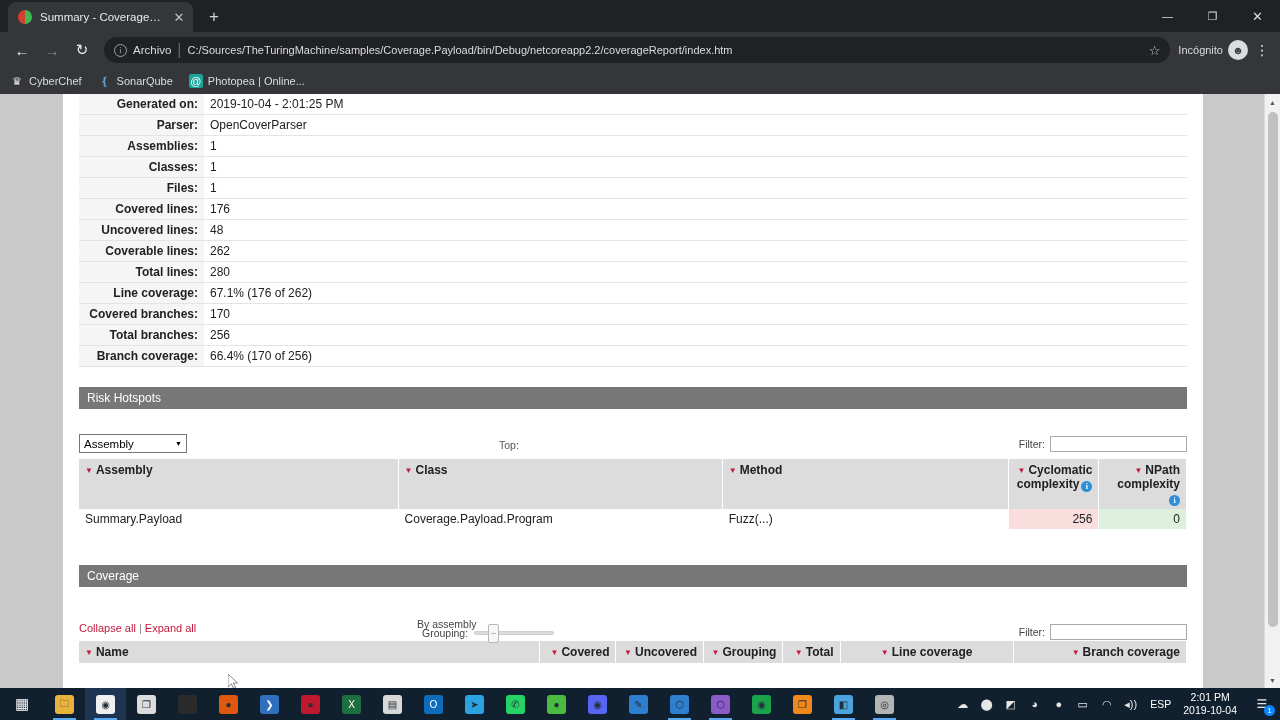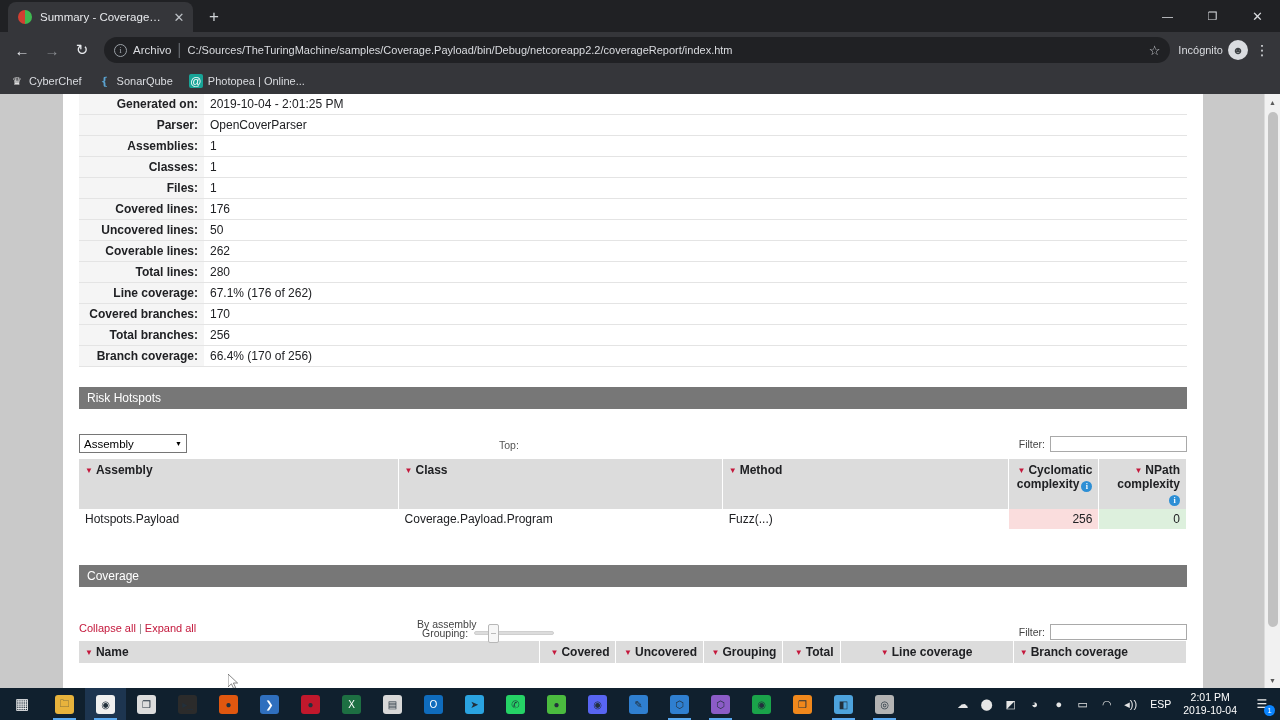--- a/index.html
+++ b/index.html
@@ -219,21 +219,21 @@
               <tr>
                 <th>Files:</th>
                 <td>1</td>
               </tr>
               <tr>
                 <th>Covered lines:</th>
                 <td>176</td>
               </tr>
               <tr>
                 <th>Uncovered lines:</th>
-                <td>50</td>
+                <td>48</td>
               </tr>
               <tr>
                 <th>Coverable lines:</th>
                 <td>262</td>
               </tr>
               <tr>
                 <th>Total lines:</th>
                 <td>280</td>
               </tr>
               <tr>
@@ -291,21 +291,21 @@
                 <th class="num">
                   <span class="caret">▼</span><span>Cyclomatic complexity</span><span class="ibadge">i</span>
                 </th>
                 <th class="num">
                   <span class="caret">▼</span><span>NPath complexity</span><span class="ibadge">i</span>
                 </th>
               </tr>
             </thead>
             <tbody>
               <tr class="white">
-                <td>Hotspots.Payload</td>
+                <td>Summary.Payload</td>
                 <td class="lnk">Coverage.Payload.Program</td>
                 <td class="lnk">Fuzz(...)</td>
                 <td class="num cell-cyclo">256</td>
                 <td class="num cell-npath">0</td>
               </tr>
             </tbody>
           </table>
         </div>
 
         <div class="sect-head">Coverage</div>
@@ -352,21 +352,21 @@
                 </th>
                 <th class="num">
                   <span class="caret">▼</span><span>Grouping</span>
                 </th>
                 <th class="num">
                   <span class="caret">▼</span><span>Total</span>
                 </th>
                 <th style="text-align:center">
                   <span class="caret">▼</span><span>Line coverage</span>
                 </th>
-                <th style="text-align:left">
+                <th style="text-align:right">
                   <span class="caret">▼</span><span>Branch coverage</span>
                 </th>
               </tr>
             </thead>
 
           </table>
         </div>
 
       </div>
     </div>

